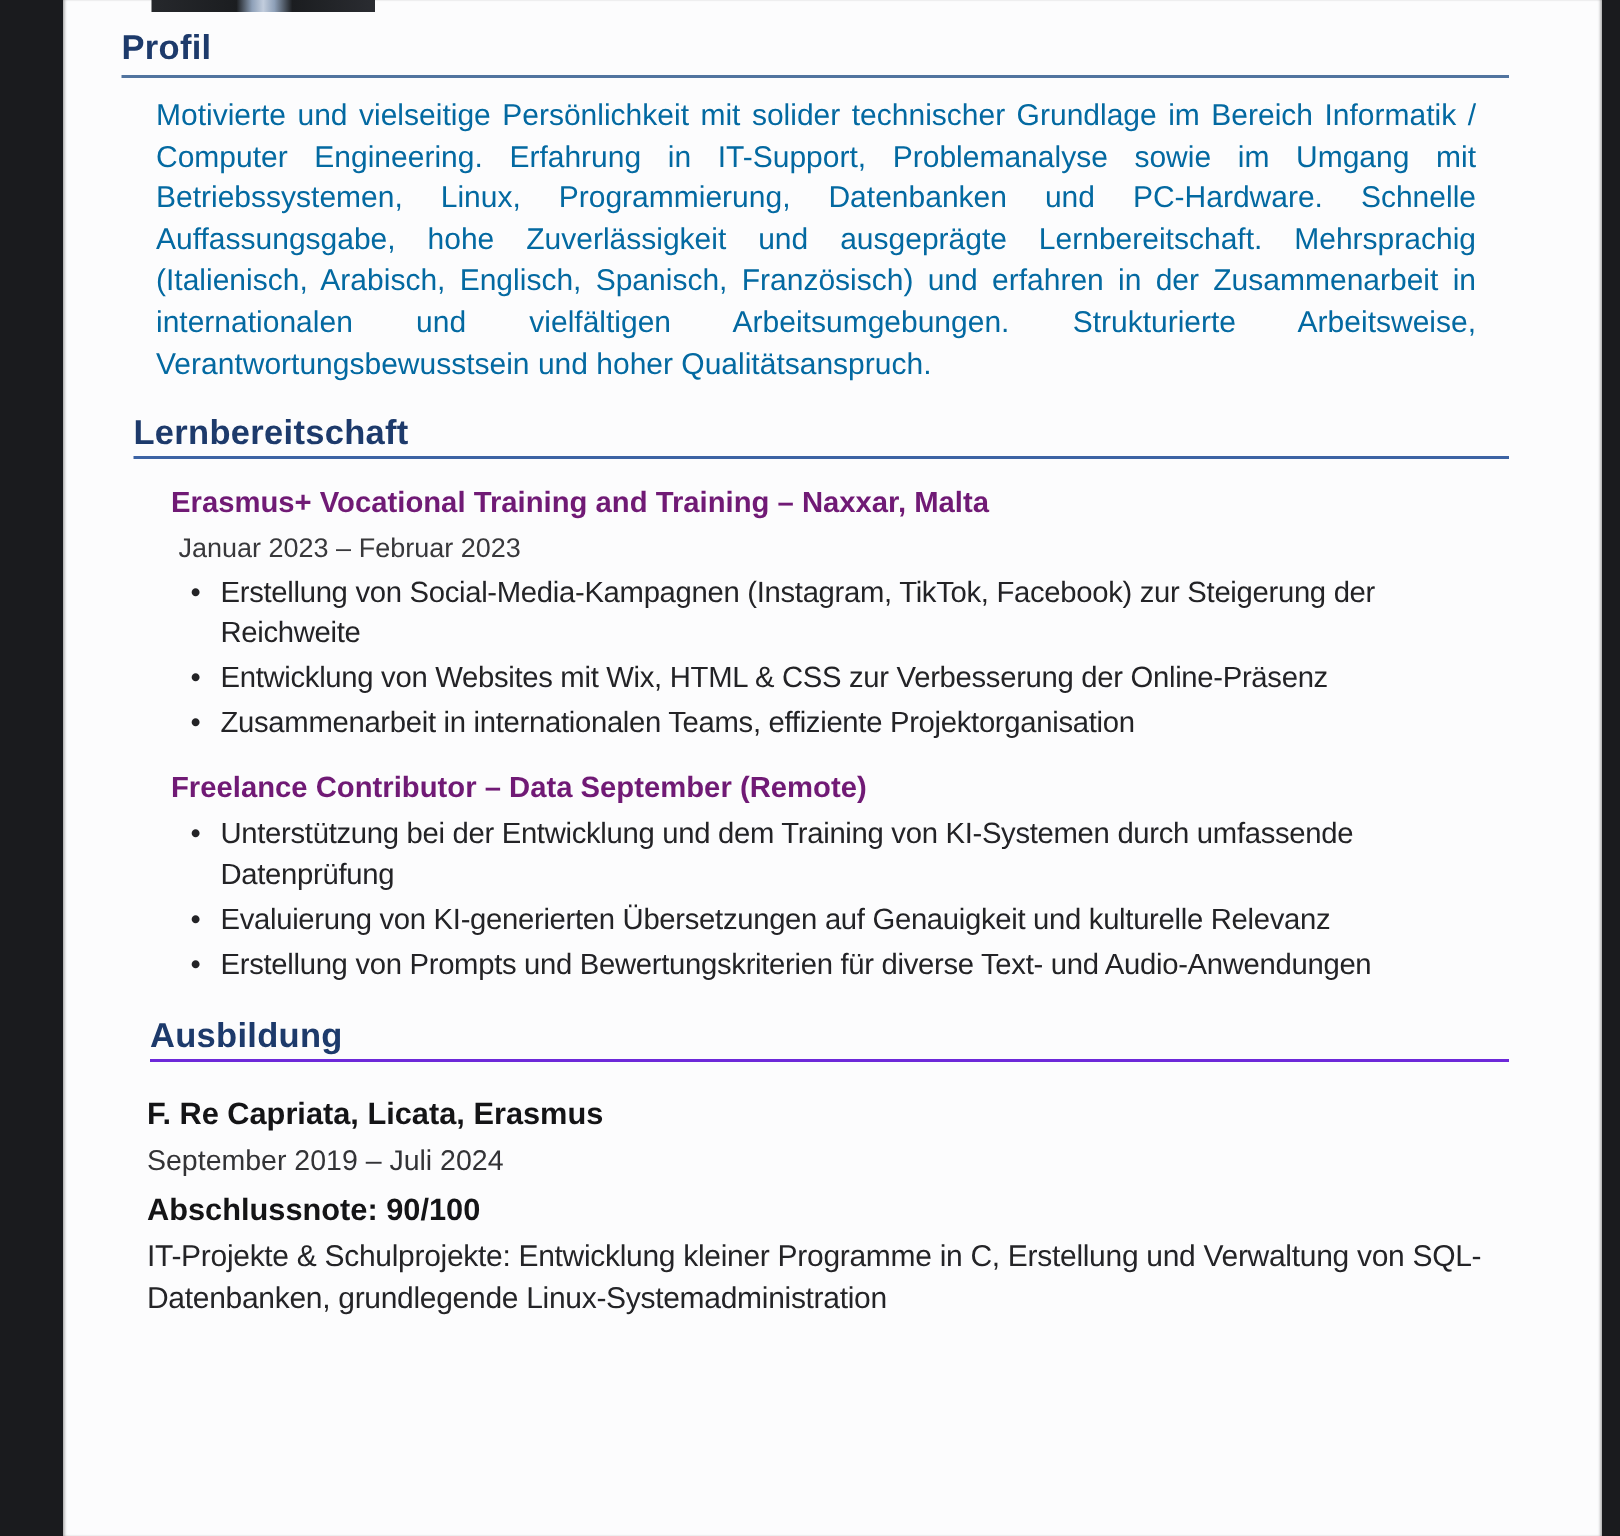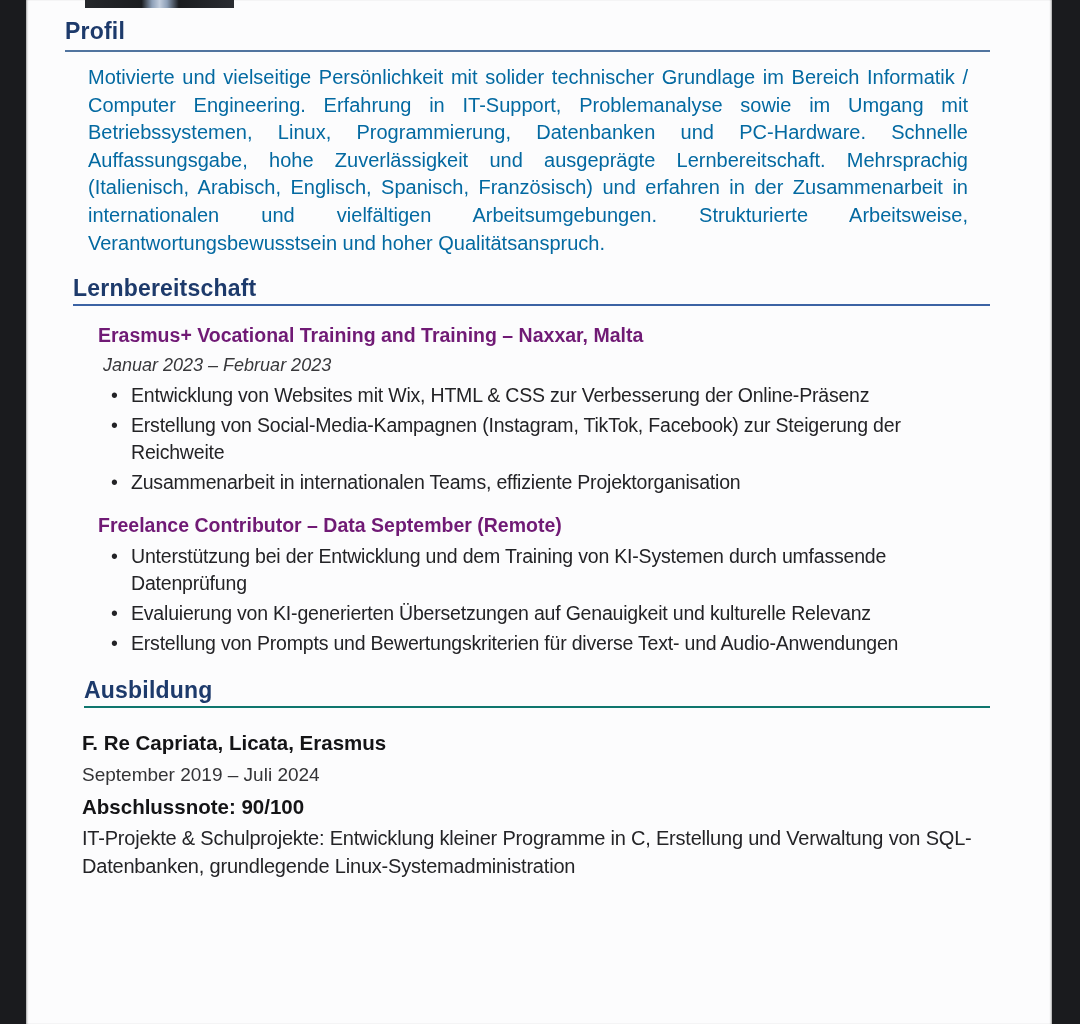--- a/index.html
+++ b/index.html
@@ -5,21 +5,21 @@
   * { box-sizing: border-box; margin: 0; padding: 0; }
   html, body { width: 1080px; height: 1024px; }
   body {
     background: #1a1b1e;
     font-family: "Liberation Sans", sans-serif;
     position: relative;
     overflow: hidden;
   }
   .paper {
     position: absolute;
-    left: 26px; top: 0;
+    left: 42px; top: 0;
     width: 1026px; height: 1024px;
     background: #fcfcfd;
     overflow: hidden;
     box-shadow: inset 2px 0 2px -1px rgba(0,0,0,.35), inset -2px 0 2px -1px rgba(0,0,0,.35);
   }
   
   .photo-fragment {
     position: absolute;
     left: 59px; top: 0;
     width: 149px; height: 8px;
@@ -41,41 +41,40 @@
     border-bottom: 2px solid #51749f;
   }
   .h-beruf {
     margin: 17px 62px 0 47px;
     padding-bottom: 1px;
     border-bottom: 2px solid #3c63a4;
   }
   .h-ausbildung {
     margin: 19px 62px 0 58px;
     padding-bottom: 1px;
-    border-bottom: 2px solid #0f766e;
+    border-bottom: 2px solid #6d28d9;
   }
   .profil-text {
     margin: 12px 84px 0 62px;
     font-size: 20px;
     line-height: 27.6px;
     text-align: justify;
     color: #0369a1;
   }
   .job-title {
     margin: 17px 40px 0 72px;
     font-size: 19.5px;
     line-height: 24px;
     font-weight: bold;
     color: #701a75;
   }
   .job-date {
     margin: 7px 40px 0 77px;
     font-size: 18px;
     line-height: 22px;
-    font-style: italic;
     color: #38383b;
   }
   ul.bullets {
     list-style: none;
     margin: 6px 122px 0 105px;
   }
   ul.bullets li {
     position: relative;
     font-size: 19.5px;
     line-height: 27px;
@@ -128,22 +127,22 @@
   <div class="section-heading h-profil">Profil</div>
 
   <p class="profil-text">Motivierte und vielseitige Persönlichkeit mit solider technischer Grundlage im Bereich Informatik / Computer Engineering. Erfahrung in IT-Support, Problemanalyse sowie im Umgang mit Betriebssystemen, Linux, Programmierung, Datenbanken und PC-Hardware. Schnelle Auffassungsgabe, hohe Zuverlässigkeit und ausgeprägte Lernbereitschaft. Mehrsprachig (Italienisch, Arabisch, Englisch, Spanisch, Französisch) und erfahren in der Zusammenarbeit in internationalen und vielfältigen Arbeitsumgebungen. Strukturierte Arbeitsweise, Verantwortungsbewusstsein und hoher Qualitätsanspruch.</p>
 
   <div class="section-heading h-beruf">Lernbereitschaft</div>
 
   <div>
     <div class="job-title">Erasmus+ Vocational Training and Training – Naxxar, Malta</div>
     <div class="job-date">Januar 2023 – Februar 2023</div>
     <ul class="bullets">
+      <li>Erstellung von Social-Media-Kampagnen (Instagram, TikTok, Facebook) zur Steigerung der Reichweite</li>
       <li>Entwicklung von Websites mit Wix, HTML &amp; CSS zur Verbesserung der Online-Präsenz</li>
-      <li>Erstellung von Social-Media-Kampagnen (Instagram, TikTok, Facebook) zur Steigerung der Reichweite</li>
       <li>Zusammenarbeit in internationalen Teams, effiziente Projektorganisation</li>
     </ul>
   </div>
 
   <div>
     <div class="job-title">Freelance Contributor – Data September (Remote)</div>
     <ul class="bullets">
       <li>Unterstützung bei der Entwicklung und dem Training von KI-Systemen durch umfassende Datenprüfung</li>
       <li>Evaluierung von KI-generierten Übersetzungen auf Genauigkeit und kulturelle Relevanz</li>
       <li>Erstellung von Prompts und Bewertungskriterien für diverse Text- und Audio-Anwendungen</li>

